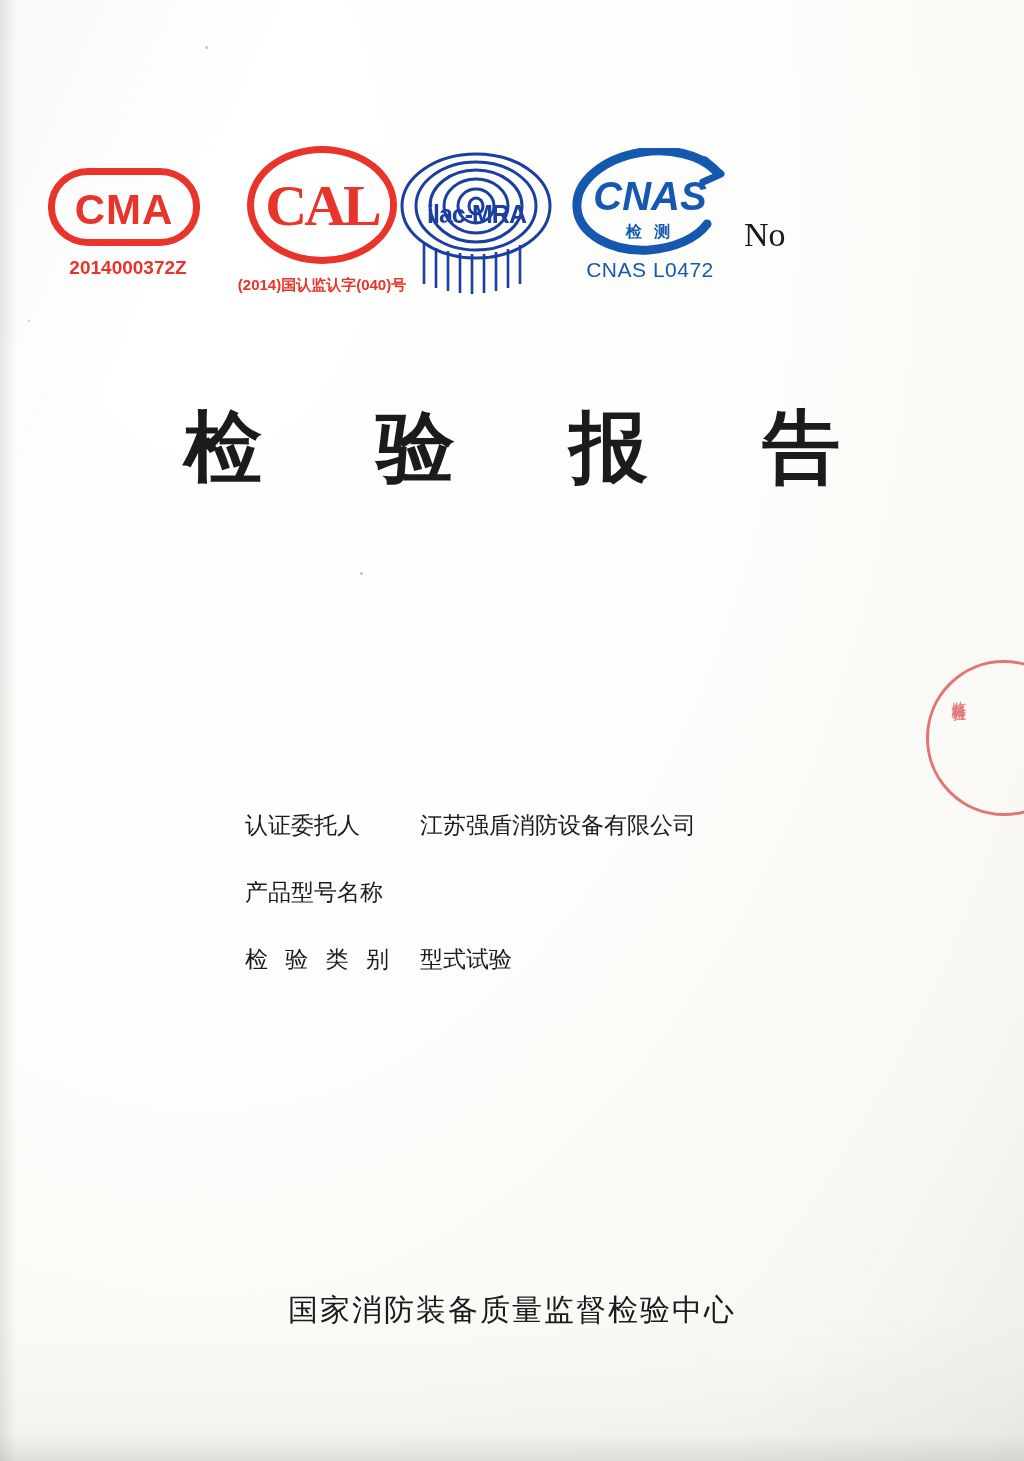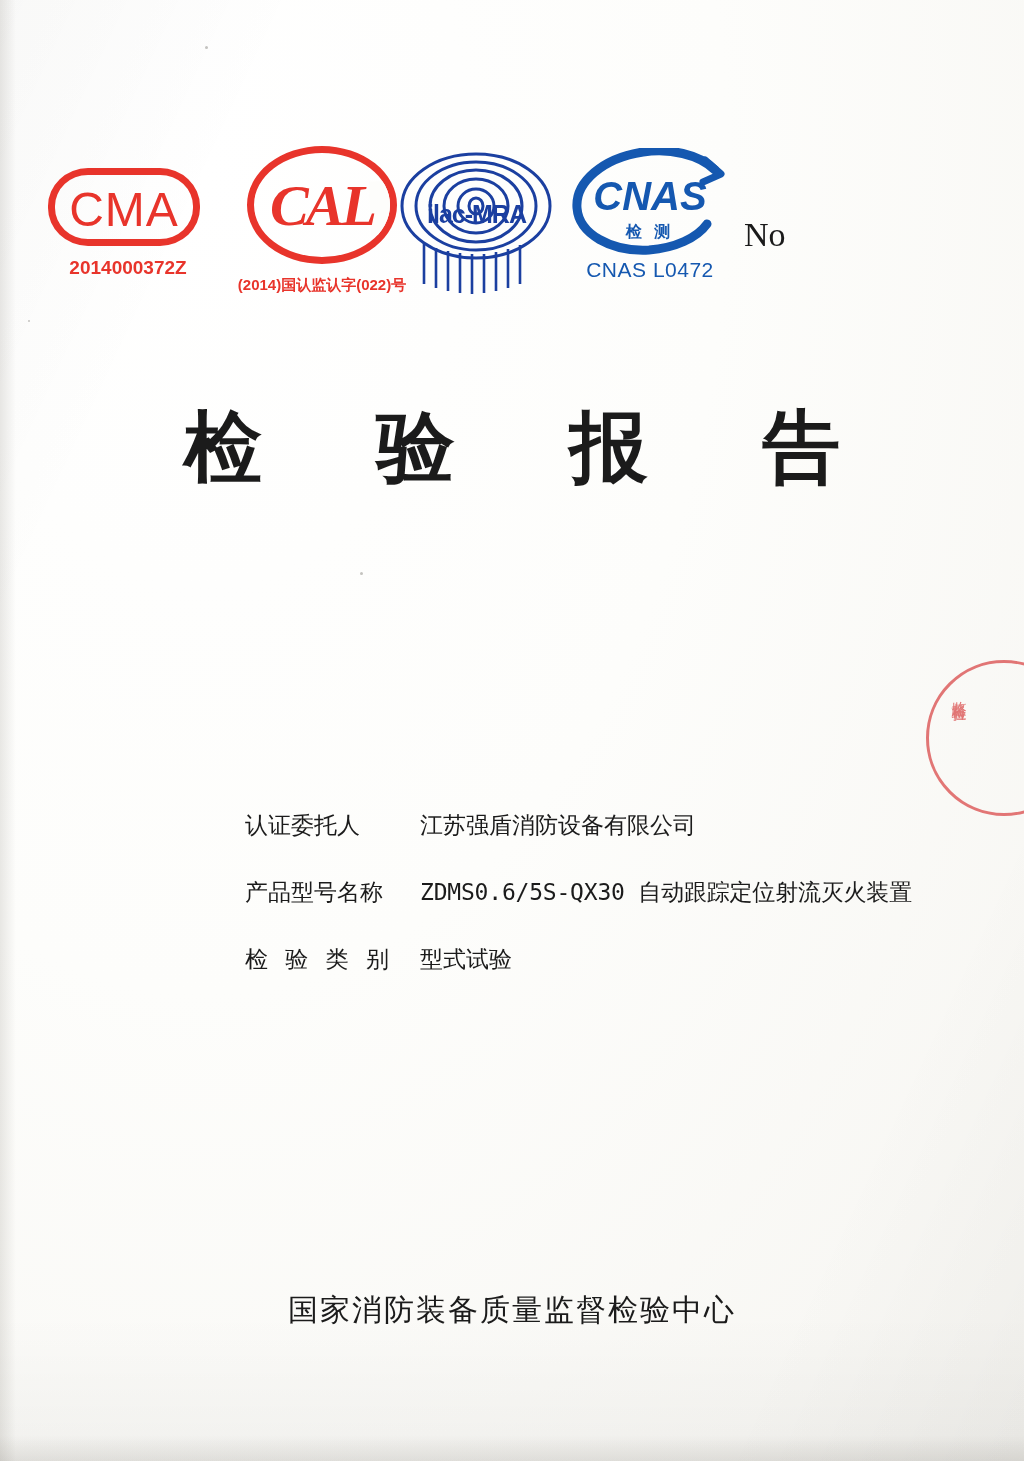--- a/index.html
+++ b/index.html
@@ -69,22 +69,22 @@
     height: 78px;
     border: 7px solid #e8342b;
     border-radius: 40px / 38px;
     box-sizing: border-box;
   }
   .cma-text {
     position: absolute;
     left: 0; right: 0;
     top: 11px;
     font-family: "Liberation Sans", sans-serif;
-    font-weight: normal;
-    font-size: 48px;
+    font-weight: bold;
+    font-size: 42px;
     letter-spacing: 1px;
     color: #e8342b;
     line-height: 48px;
   }
   .cma-code {
     margin-top: 11px;
     font-size: 19px;
     font-weight: bold;
     color: #e8342b;
     letter-spacing: 0px;
@@ -119,21 +119,20 @@
     height: 54px;
     background: #fdfdfb;
     transform: rotate(-2deg);
   }
   .cal-letters {
     position: absolute;
     left: 0; right: 0;
     top: 22px;
     font-family: "Liberation Serif", serif;
     font-weight: bold;
-    font-style: italic;
     font-size: 58px;
     color: #e8342b;
     letter-spacing: -3px;
     line-height: 62px;
     z-index: 3;
   }
   .cal-code {
     margin-top: 12px;
     font-size: 15px;
     font-weight: bold;
@@ -337,21 +336,21 @@
       <div class="cma-oval">
         <div class="cma-text">CMA</div>
       </div>
       <div class="cma-code">2014000372Z</div>
     </div>
 
     <div class="cal">
       <div class="cal-circle">
         <div class="cal-letters">CAL</div>
       </div>
-      <div class="cal-code">(2014)国认监认字(022)号</div>
+      <div class="cal-code">(2014)国认监认字(040)号</div>
     </div>
 
     <div class="ilac">
       <svg width="165" height="150" viewBox="0 0 165 150">
         <g fill="none" stroke="#1b3fa0" stroke-width="3">
           <ellipse cx="82" cy="62" rx="74" ry="52"></ellipse>
           <ellipse cx="82" cy="62" rx="60" ry="44"></ellipse>
           <ellipse cx="82" cy="62" rx="46" ry="36"></ellipse>
           <ellipse cx="82" cy="62" rx="32" ry="27"></ellipse>
           <ellipse cx="82" cy="62" rx="18" ry="17"></ellipse>
@@ -392,21 +391,20 @@
 
   <div class="title">检 验 报 告</div>
 
   <div class="fields">
     <div class="field-row">
       <div class="field-label">认证委托人</div>
       <div class="field-value">江苏强盾消防设备有限公司</div>
     </div>
     <div class="field-row">
       <div class="field-label">产品型号名称</div>
-      <div class="field-value mono-mix">ZDMS0.6/5S-QX30 自动跟踪定位射流灭火装置</div>
     </div>
     <div class="field-row">
       <div class="field-label sp">检 验 类 别</div>
       <div class="field-value">型式试验</div>
     </div>
   </div>
 
   <div class="stamp">
     <div class="stamp-text">监督检验</div>
   </div>

